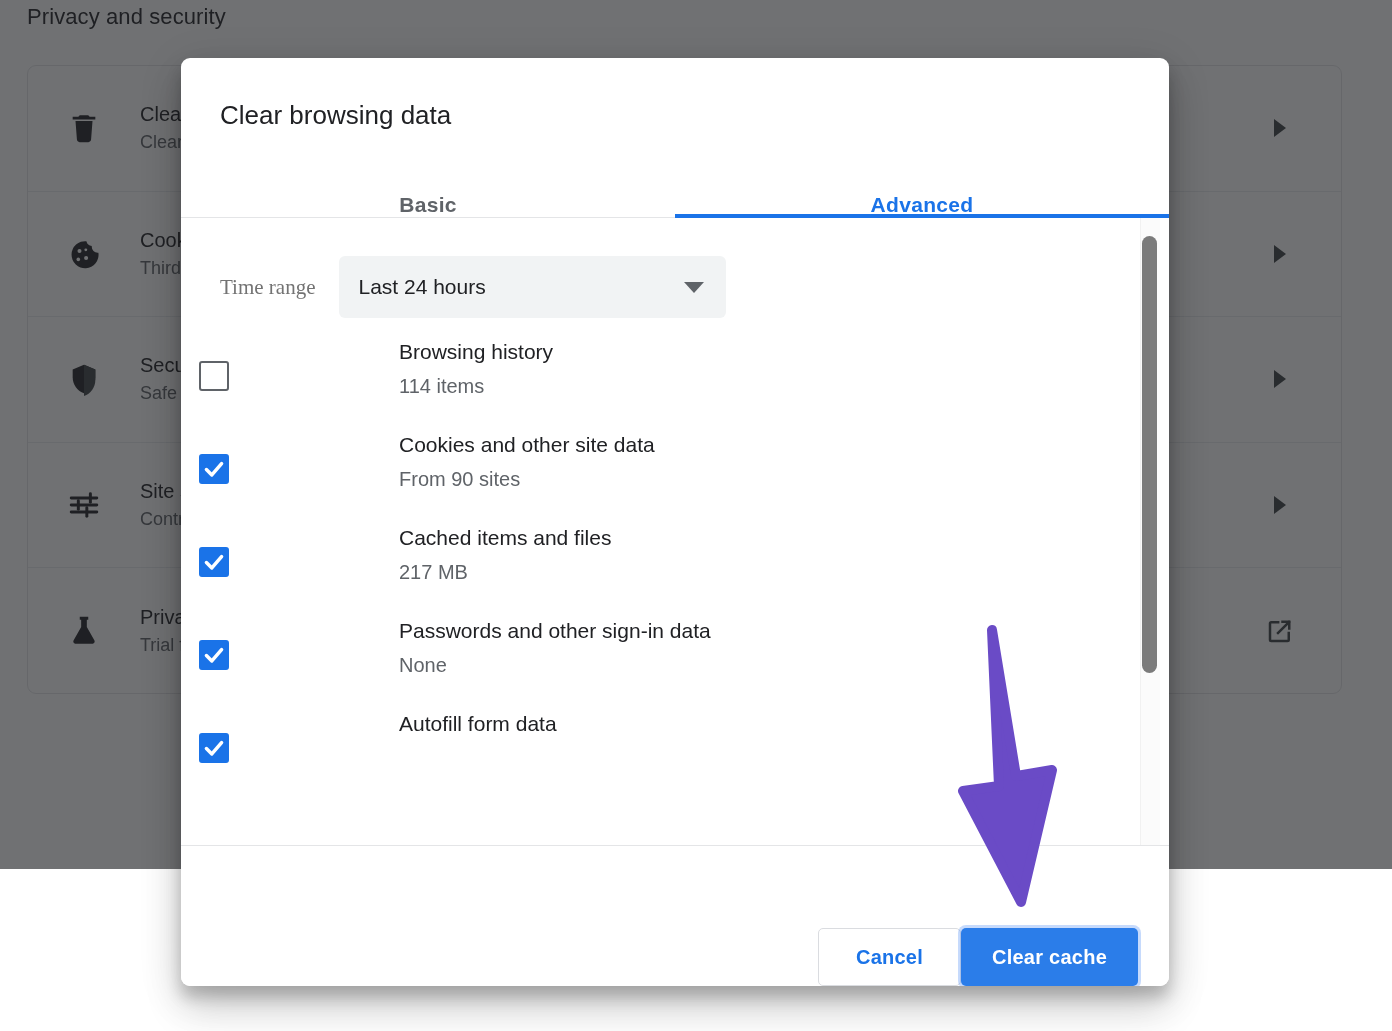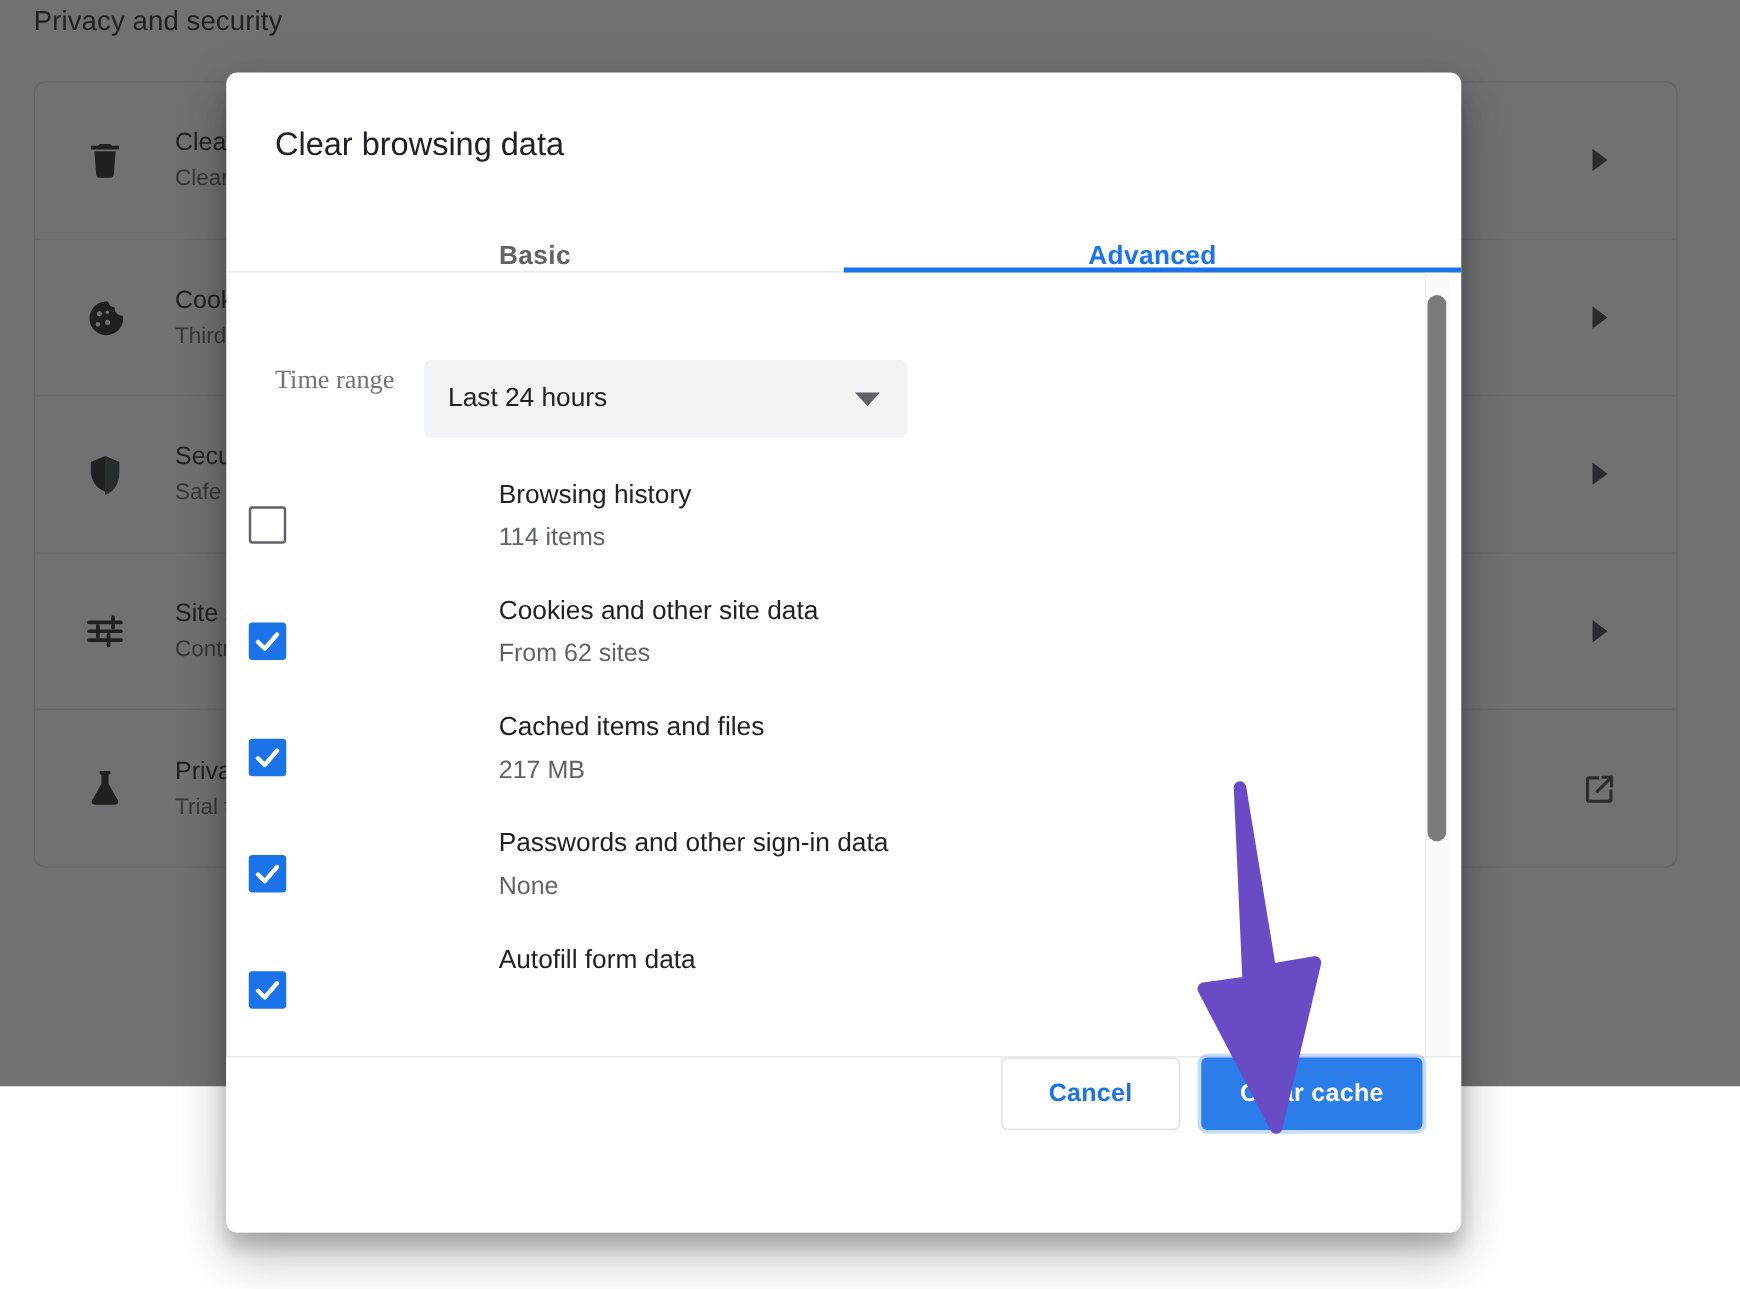--- a/index.html
+++ b/index.html
@@ -122,31 +122,30 @@
   .select-box {
     margin-left: 24px;
     width: 387px; height: 62px;
     background: #f1f3f4;
     border: none;
     border-radius: 6px;
     display: flex; align-items: center;
     padding: 0 22px 0 19px;
     cursor: pointer;
     font-family: inherit;
-    margin-top: 32px;
   }
   .select-value { flex: 1 1 auto; font-size: 21px; color: #202124; text-align: left; }
   .caret {
     width: 0; height: 0;
     border-left: 10px solid transparent;
     border-right: 10px solid transparent;
     border-top: 11px solid #5f6368;
   }
 
-  .opts { margin-top: 32px; padding-left: 218px; }
+  .opts { margin-top: 20px; padding-left: 218px; }
   .opt {
     position: relative;
     min-height: 93px;
     padding-bottom: 0;
   }
   .cbx {
     position: absolute; left: -200px; top: 23px;
     width: 30px; height: 30px;
     border-radius: 3px;
     cursor: pointer;
@@ -169,23 +168,22 @@
     width: 15px; height: 437px;
     background: #7b7b7b;
     border-radius: 8px;
     cursor: pointer;
   }
 
   
   .dlg-footer {
     flex: 0 0 141px;
     border-top: 1px solid #e4e5e7;
-    display: flex; align-items: flex-start; justify-content: flex-end;
+    display: flex; align-items: flex-end; justify-content: flex-end;
     padding-right: 31px;
-    gap: 17px;
     background: #fff;
   }
   .btn {
     font-family: inherit;
     font-size: 20px; font-weight: bold;
     letter-spacing: .25px;
     border-radius: 5px;
     cursor: pointer;
   }
   .btn-cancel {
@@ -344,21 +342,21 @@
           </div>
 
 
           <div class="opt">
             <span class="cbx on">
               <svg viewBox="0 0 24 24" fill="none" stroke="#fff" stroke-width="3.2" stroke-linecap="round" stroke-linejoin="round">
                   <polyline points="5,12.5 10,17.5 19,7"></polyline>
                 </svg>
             </span>
             <div class="opt-title">Cookies and other site data</div>
-            <div class="opt-sub">From 62 sites</div>
+            <div class="opt-sub">From 90 sites</div>
           </div>
 
           <div class="opt">
             <span class="cbx on">
               <svg viewBox="0 0 24 24" fill="none" stroke="#fff" stroke-width="3.2" stroke-linecap="round" stroke-linejoin="round">
                   <polyline points="5,12.5 10,17.5 19,7"></polyline>
                 </svg>
             </span>
             <div class="opt-title">Cached items and files</div>
             <div class="opt-sub">217 MB</div>

